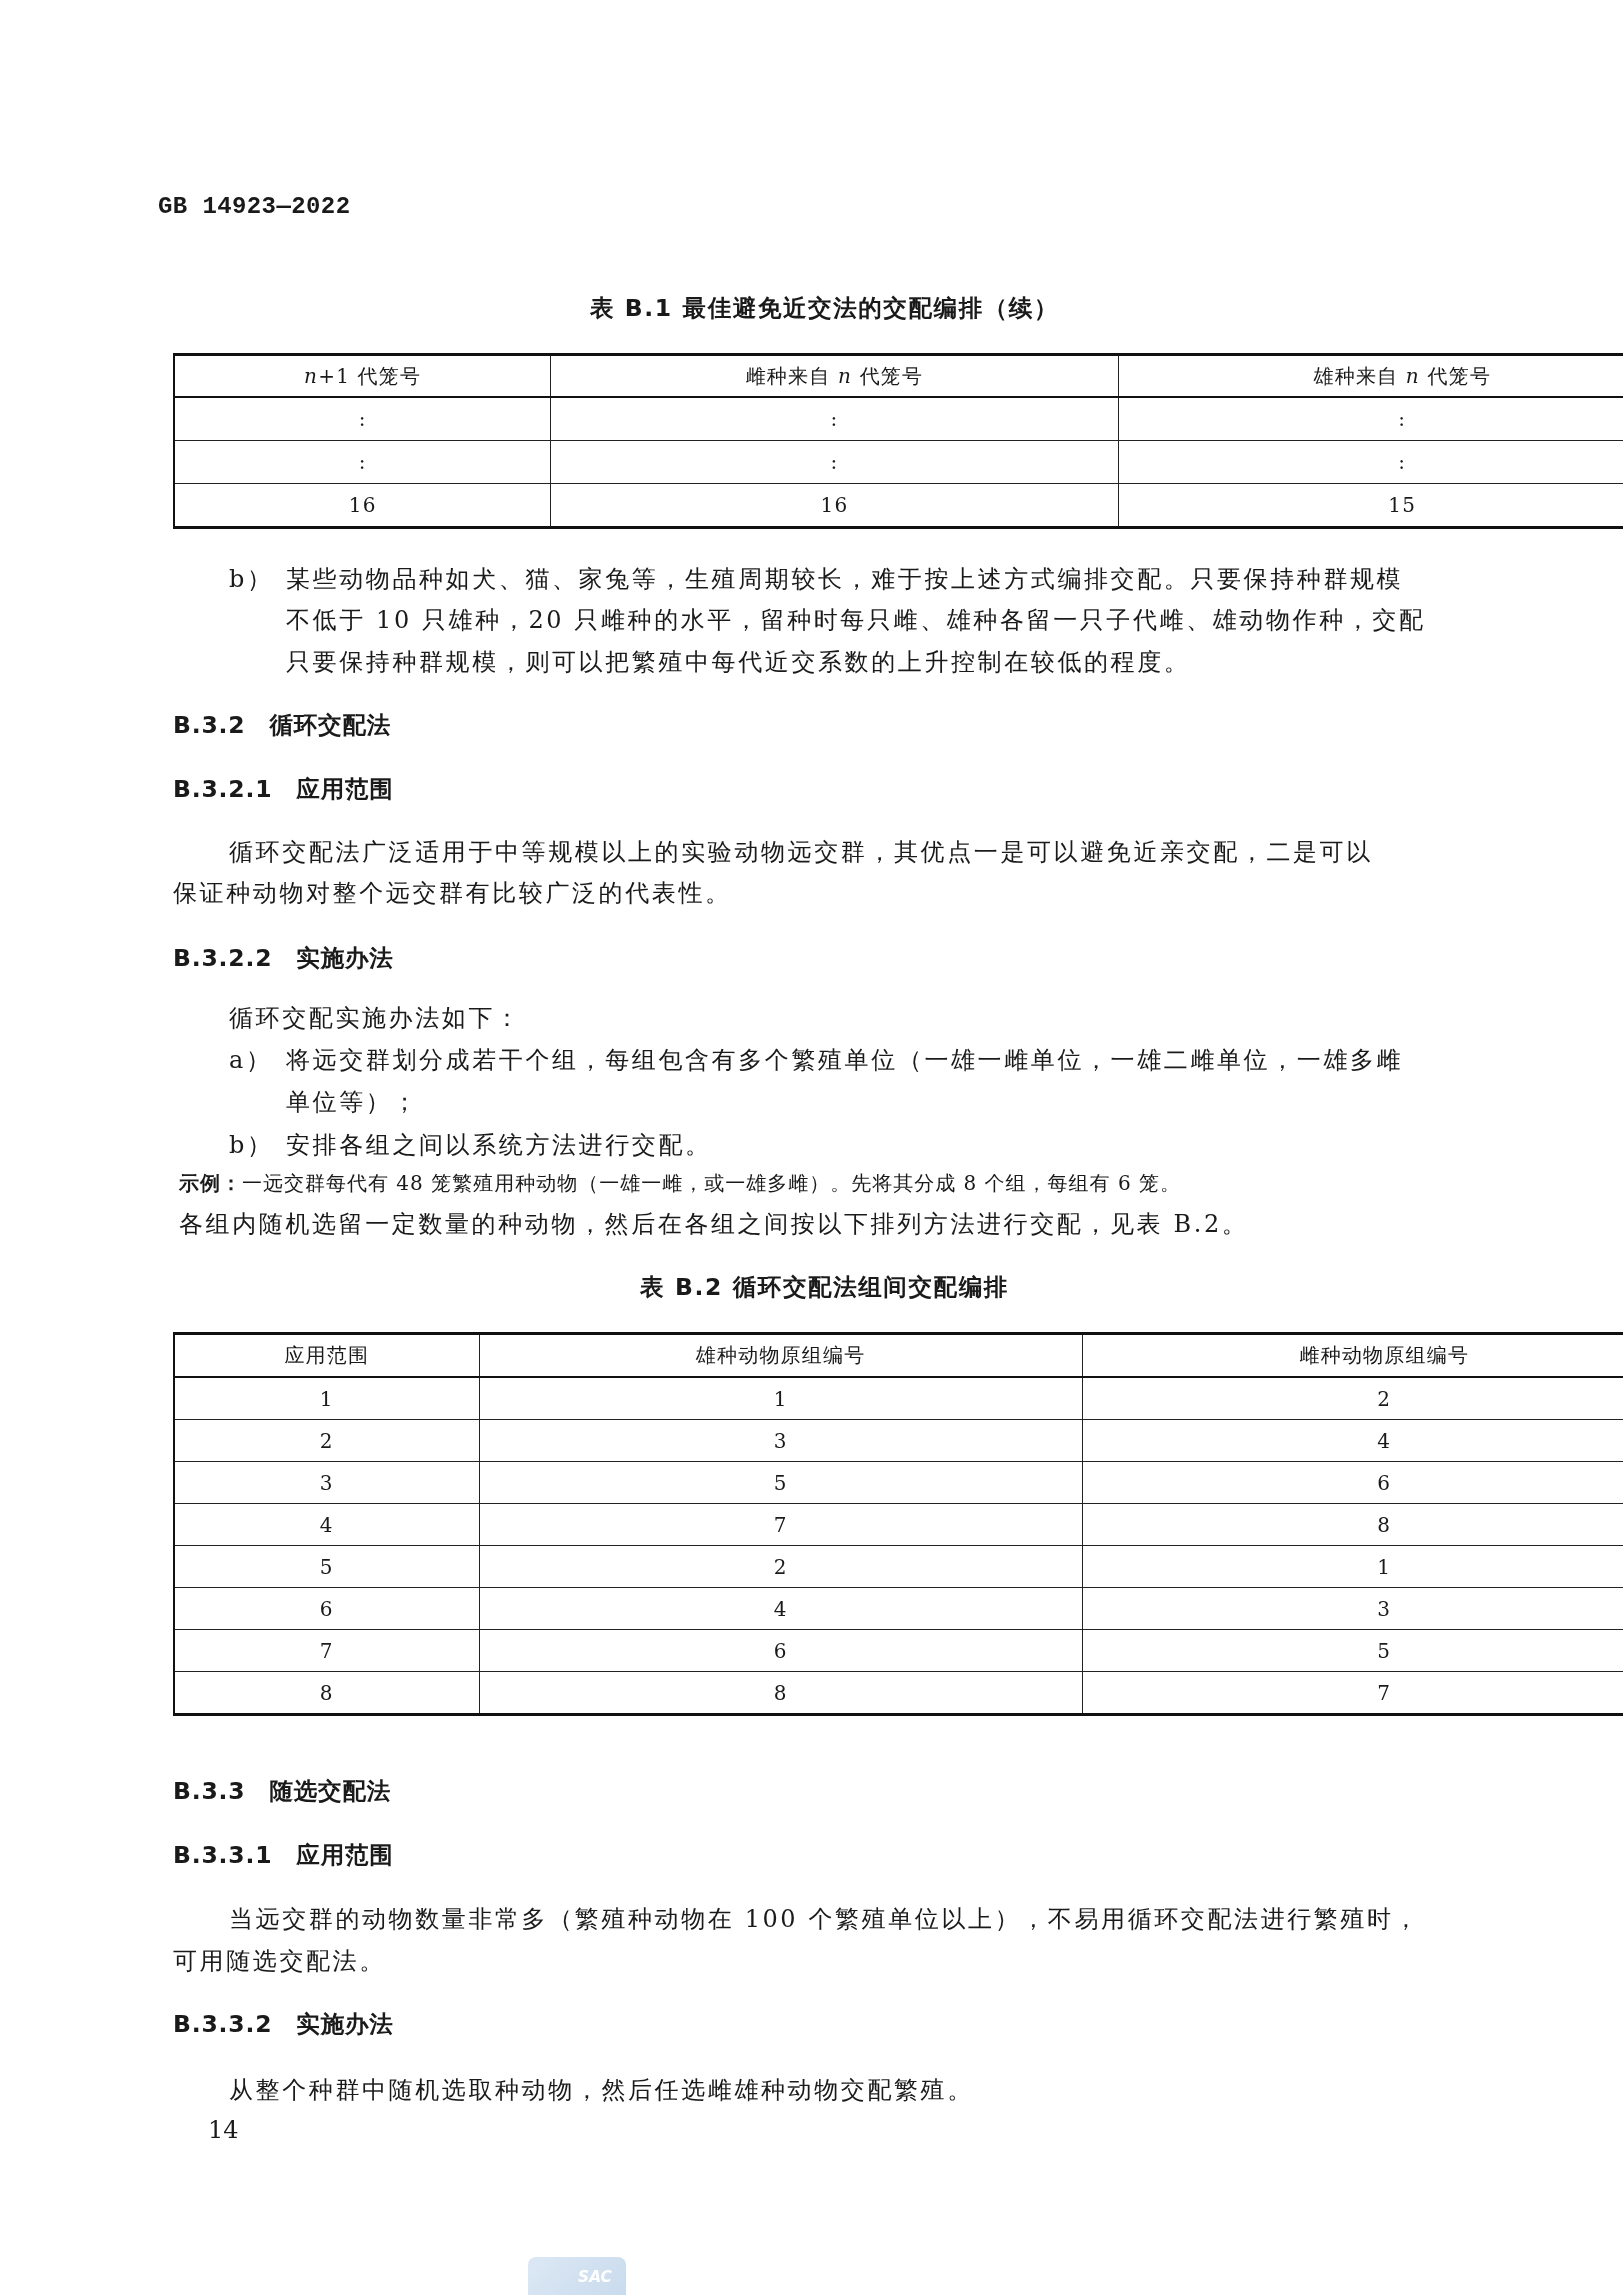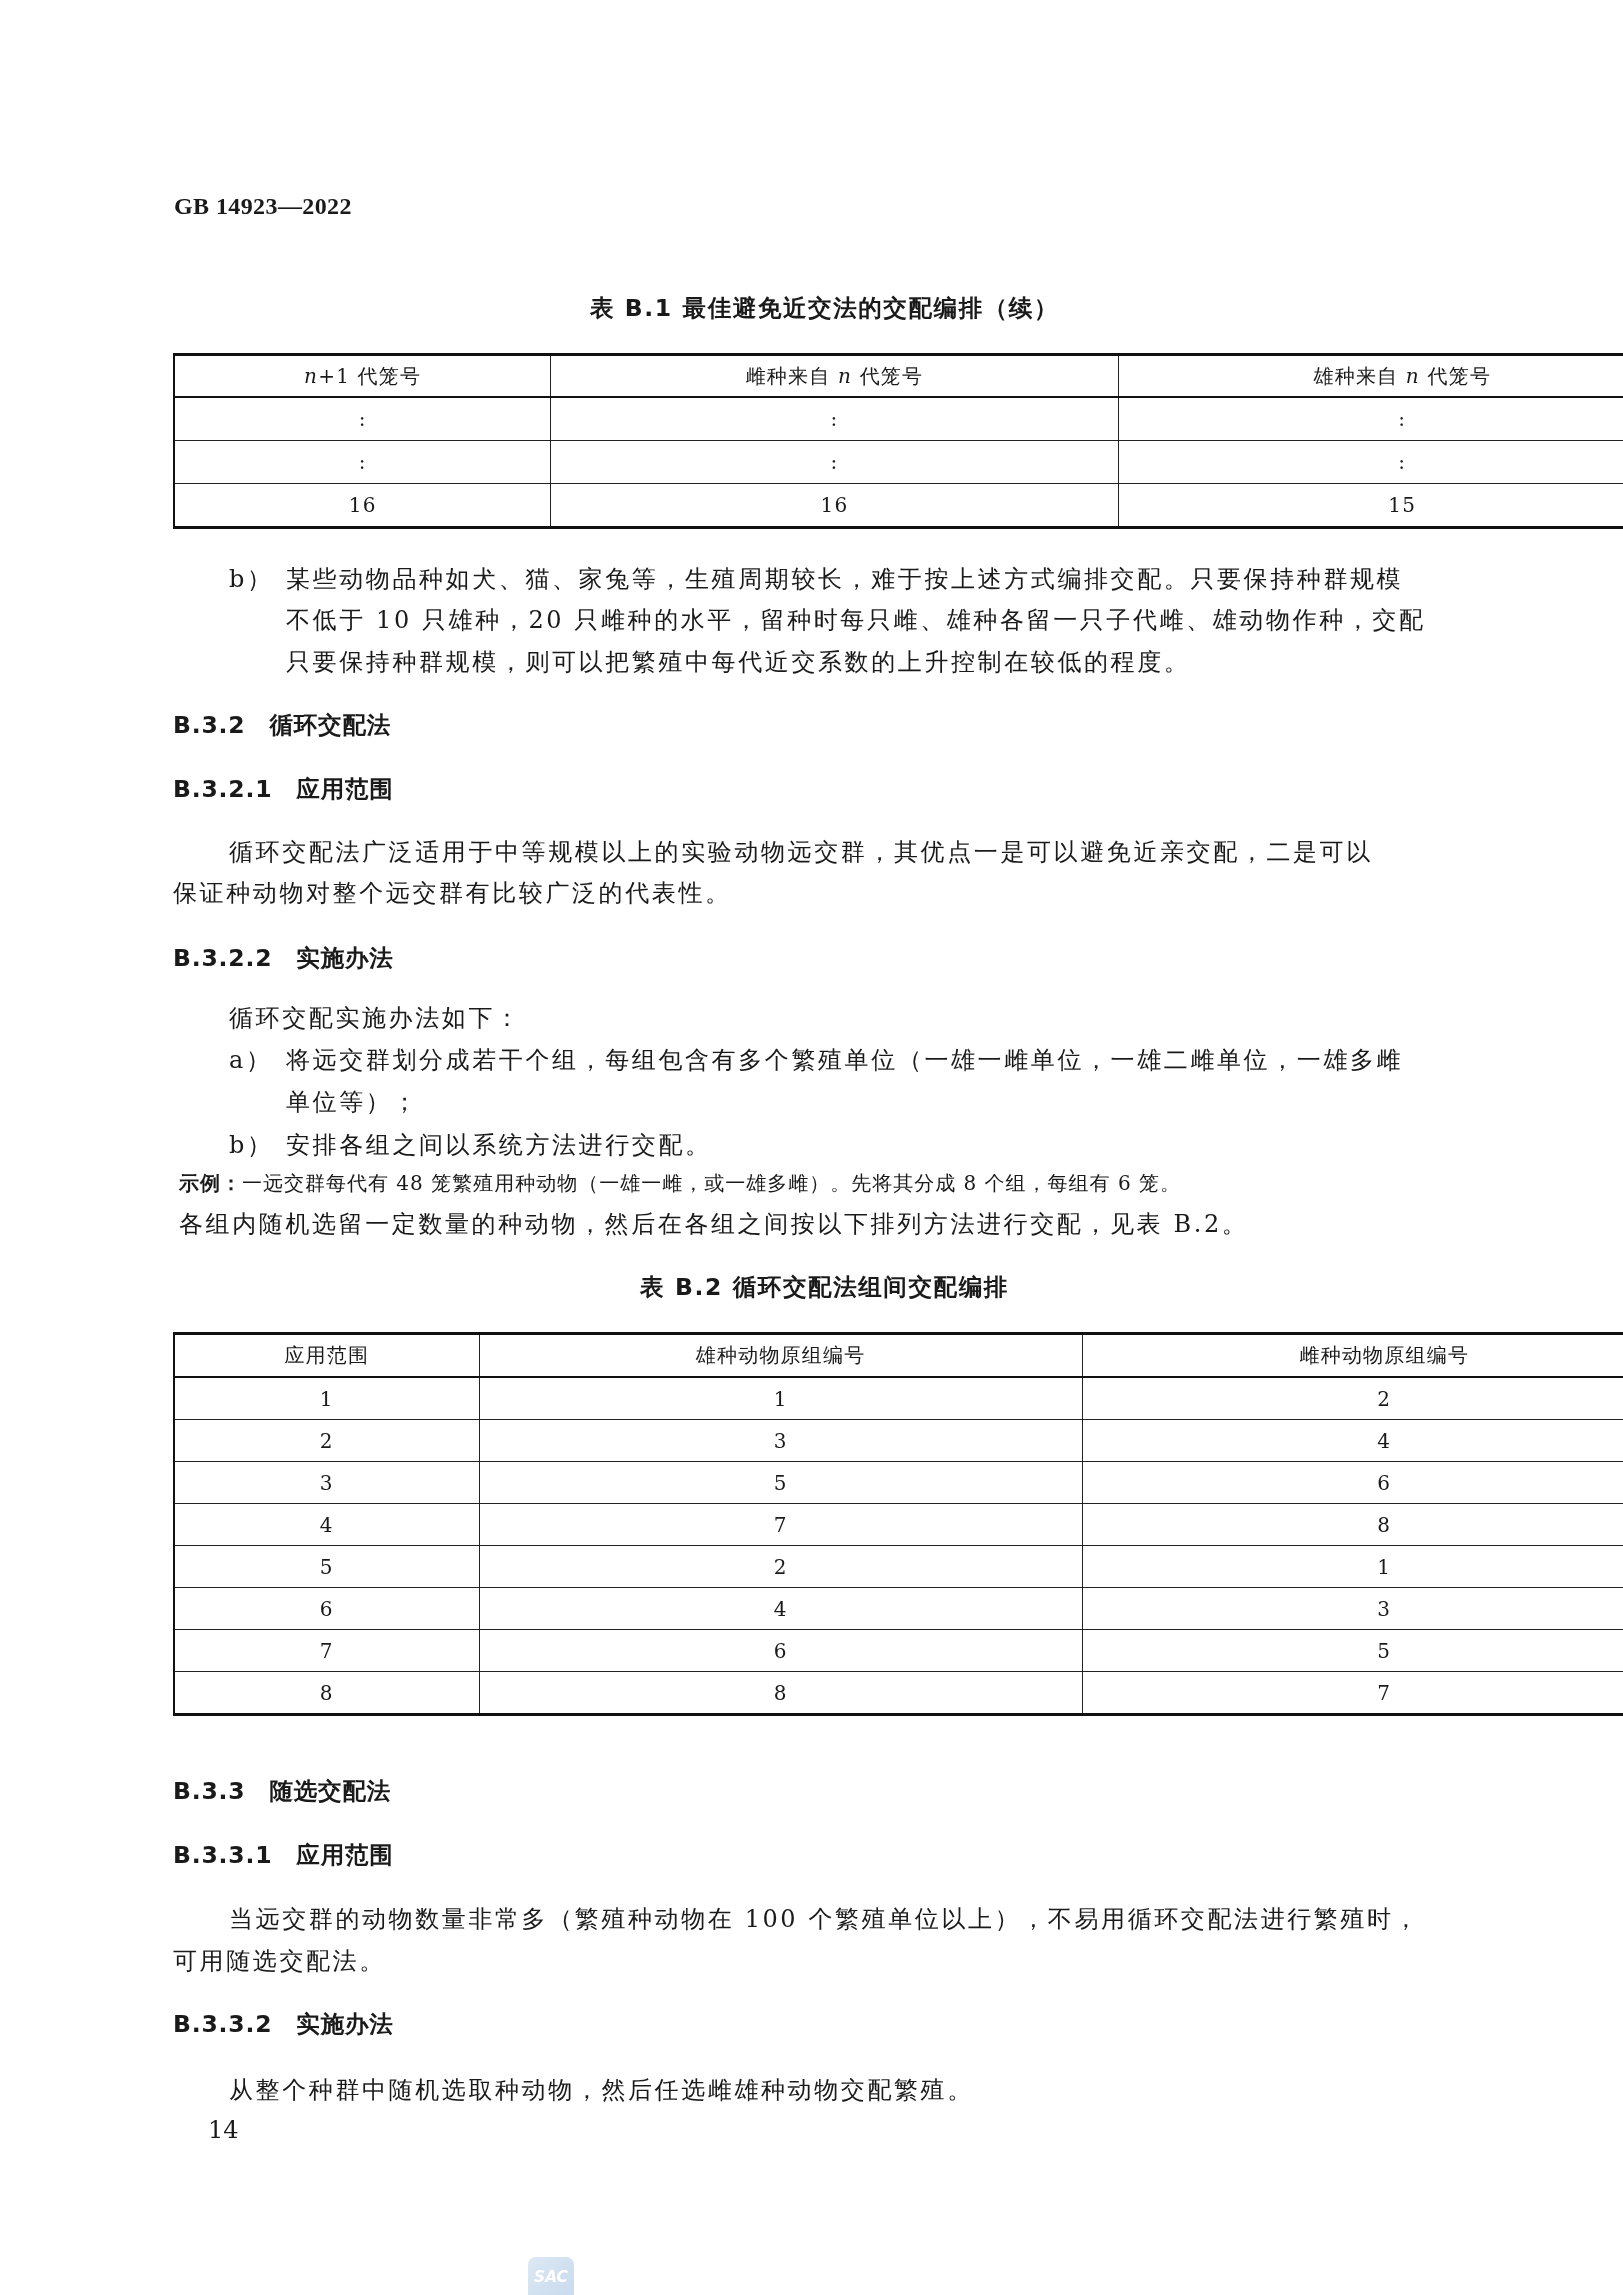--- a/index.html
+++ b/index.html
@@ -1,19 +1,19 @@
 <!DOCTYPE html>
 <html style="font-size:13px"><head>
 <meta charset="utf-8">
 <style>
   html, body { margin: 0; padding: 0; background: #ffffff; }
   body { width: 1623px; height: 2295px; position: relative; overflow: hidden;
          font-family: "DejaVu Serif", "Liberation Serif", serif; color: #1a1a1a; }
   .abs { position: absolute; white-space: nowrap; }
-  .hdr { left: 174px; top: 193px; font-family: Liberation Serif, serif;
+  .hdr { left: 158px; top: 193px; font-family: Liberation Mono, monospace;
          font-weight: bold; font-size: 24px; letter-spacing: 0.4px; }
   .tbl-title { left: 0; width: 1623px; text-align: center; font-family: "DejaVu Sans", "Liberation Sans", sans-serif;
                font-weight: bold; font-size: 23.5px; letter-spacing: 1.6px; padding-left: 13px; }
   .heading { left: 173px; font-family: "DejaVu Sans", "Liberation Sans", sans-serif; font-weight: bold;
              font-size: 23.5px; letter-spacing: 0.8px; }
   .heading .num { display: inline-block; margin-right: 24px; }
   .body-line { font-size: 24px; letter-spacing: 2.6px; }
   .note-line { font-size: 20px; letter-spacing: 1px; }
   .note-line .lbl { font-family: Liberation Mono, monospace; font-weight: bold; }
   .list-mark { display: inline-block; width: 57px; }
@@ -25,23 +25,23 @@
   table.doc td:first-child, table.doc th:first-child { border-left: 2px solid #111; }
   table.doc td:last-child, table.doc th:last-child { border-right: 2px solid #111; }
   #t1 { top: 353px; }
   #t1 th { height: 40px; }
   #t1 td { height: 42px; }
   #t2 { top: 1332px; }
   #t2 th { height: 41px; }
   #t2 td { height: 41px; }
   .it { font-style: italic; }
   .pageno { left: 208px; top: 2116px; font-size: 24px; }
-  .logo { left: 528px; top: 2257px; width: 46px; height: 39px; border-radius: 8px 8px 0 0;
+  .logo { left: 528px; top: 2257px; width: 62px; height: 39px; border-radius: 8px 8px 0 0;
           background: linear-gradient(135deg, #dce8f4, #c9dbee); color: #ffffff; font-family: "DejaVu Sans", "Liberation Sans", sans-serif;
-          font-weight: bold; font-style: italic; font-size: 15.4px; text-align: center; line-height: 41px; }
+          font-weight: bold; font-style: italic; font-size: 15.4px; text-align: center; line-height: 41px; padding-left: 36px; }
 </style>
 </head>
 <body>
 
 <div class="abs hdr">GB 14923—2022</div>
 
 <div class="abs tbl-title" style="top:292px">表 B.1  最佳避免近交法的交配编排（续）</div>
 
 <table class="doc" id="t1">
   <thead>

